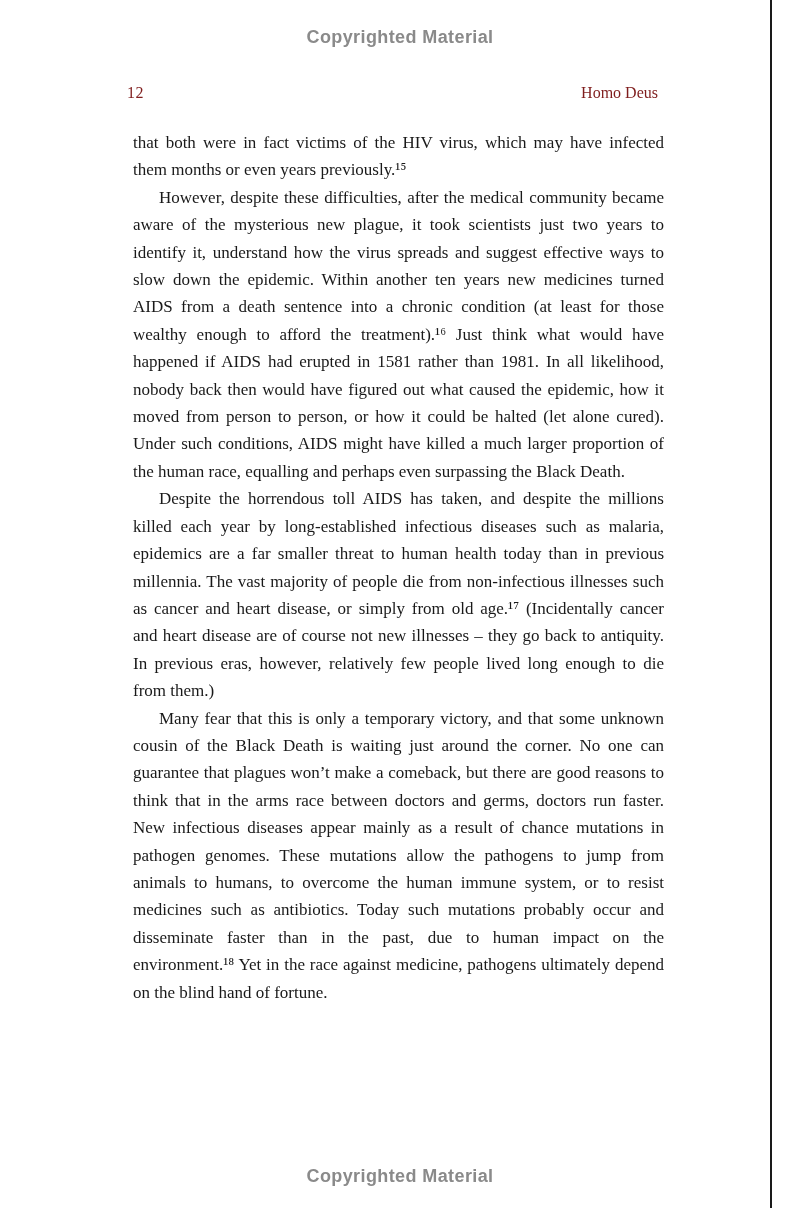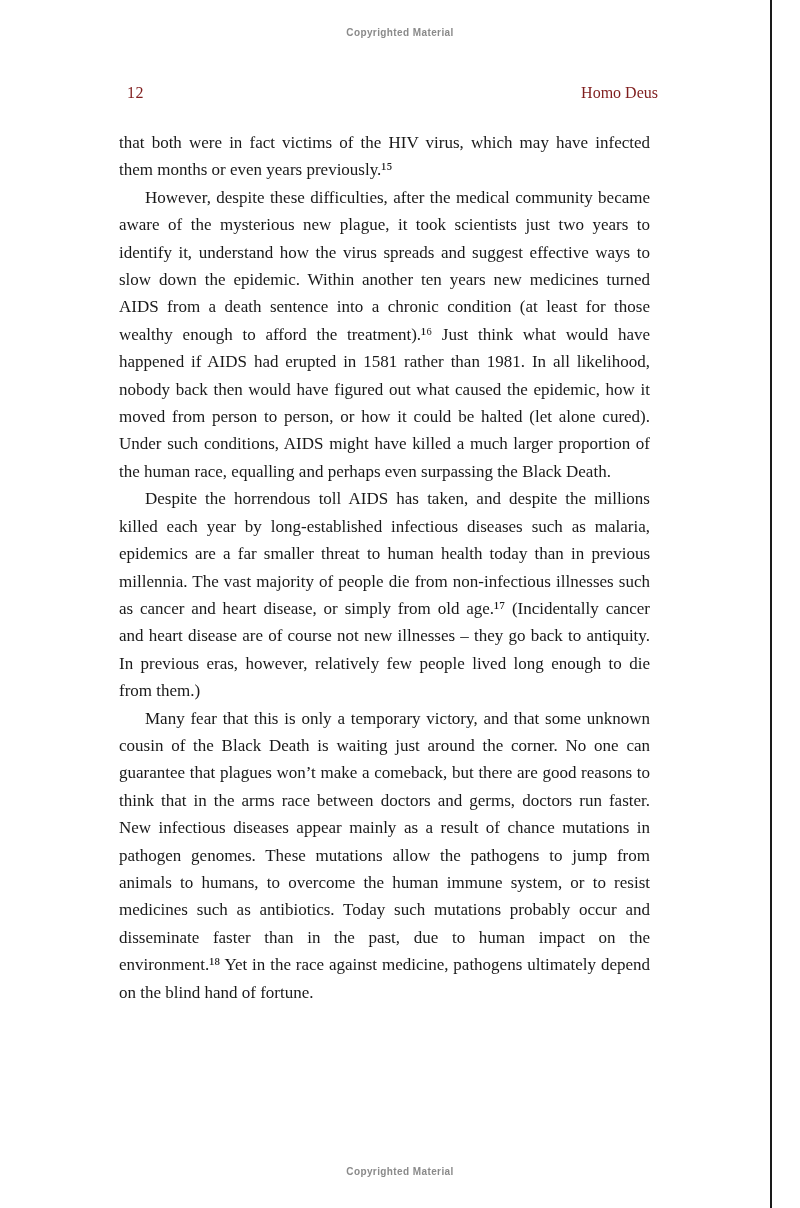--- a/index.html
+++ b/index.html
@@ -16,21 +16,21 @@
     color: #161616;
     overflow: hidden;
   }
   .copyright {
     position: absolute;
     left: 0;
     width: 100%;
     text-align: center;
     font-family: "Liberation Sans", sans-serif;
     font-weight: bold;
-    font-size: 10px;
+    font-size: 18px;
     letter-spacing: 0.4px;
     color: #8a8a8a;
   }
   .copyright.top { top: 27px; }
   .copyright.bottom { top: 1166px; }
 
   .page-header {
     position: absolute;
     left: 127px;
     top: 84px;
@@ -38,21 +38,21 @@
     display: flex;
     justify-content: space-between;
     align-items: baseline;
     font-size: 16px;
     color: #7f1d1d;
   }
   .page-header .page-number { letter-spacing: 0.5px; }
 
   .body-text {
     position: absolute;
-    left: 119px;
+    left: 133px;
     top: 129px;
     width: 531px;
     font-size: 17px;
     line-height: 27.4px;
     text-align: justify;
     color: #191919;
   }
   .body-text p {
     margin: 0;
     text-indent: 26px;

